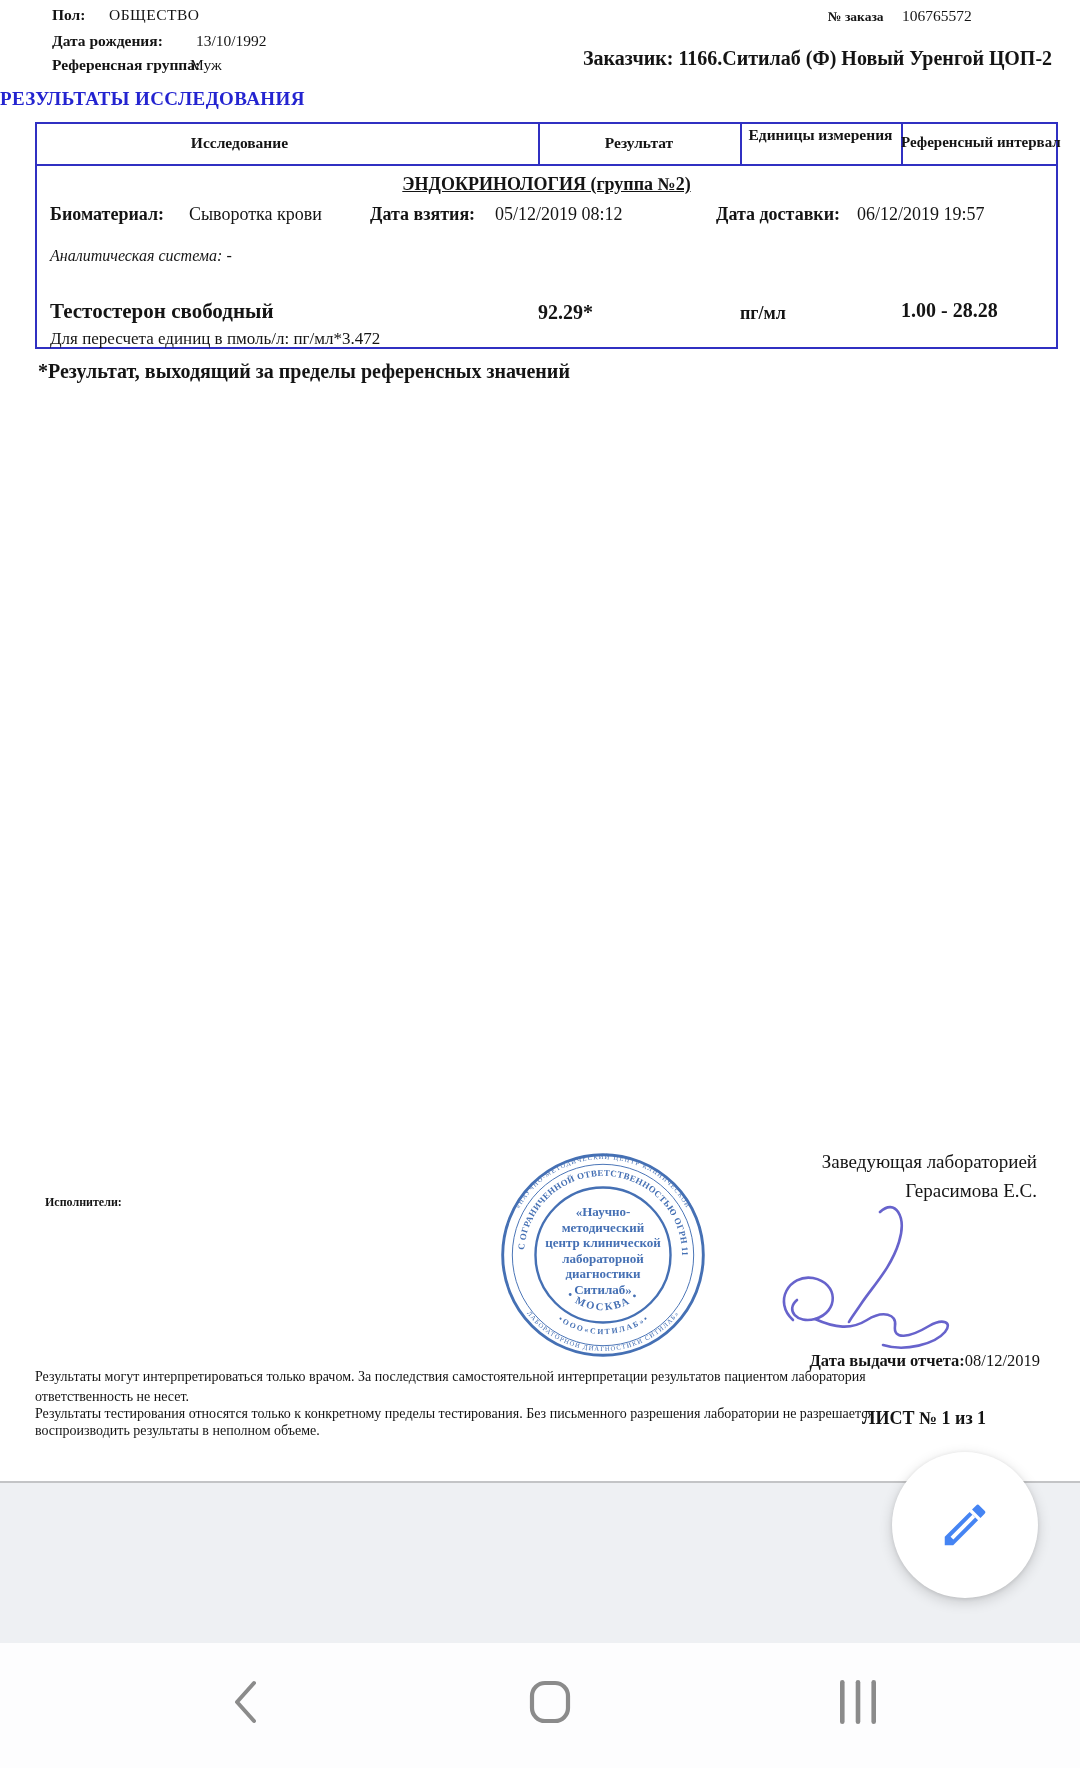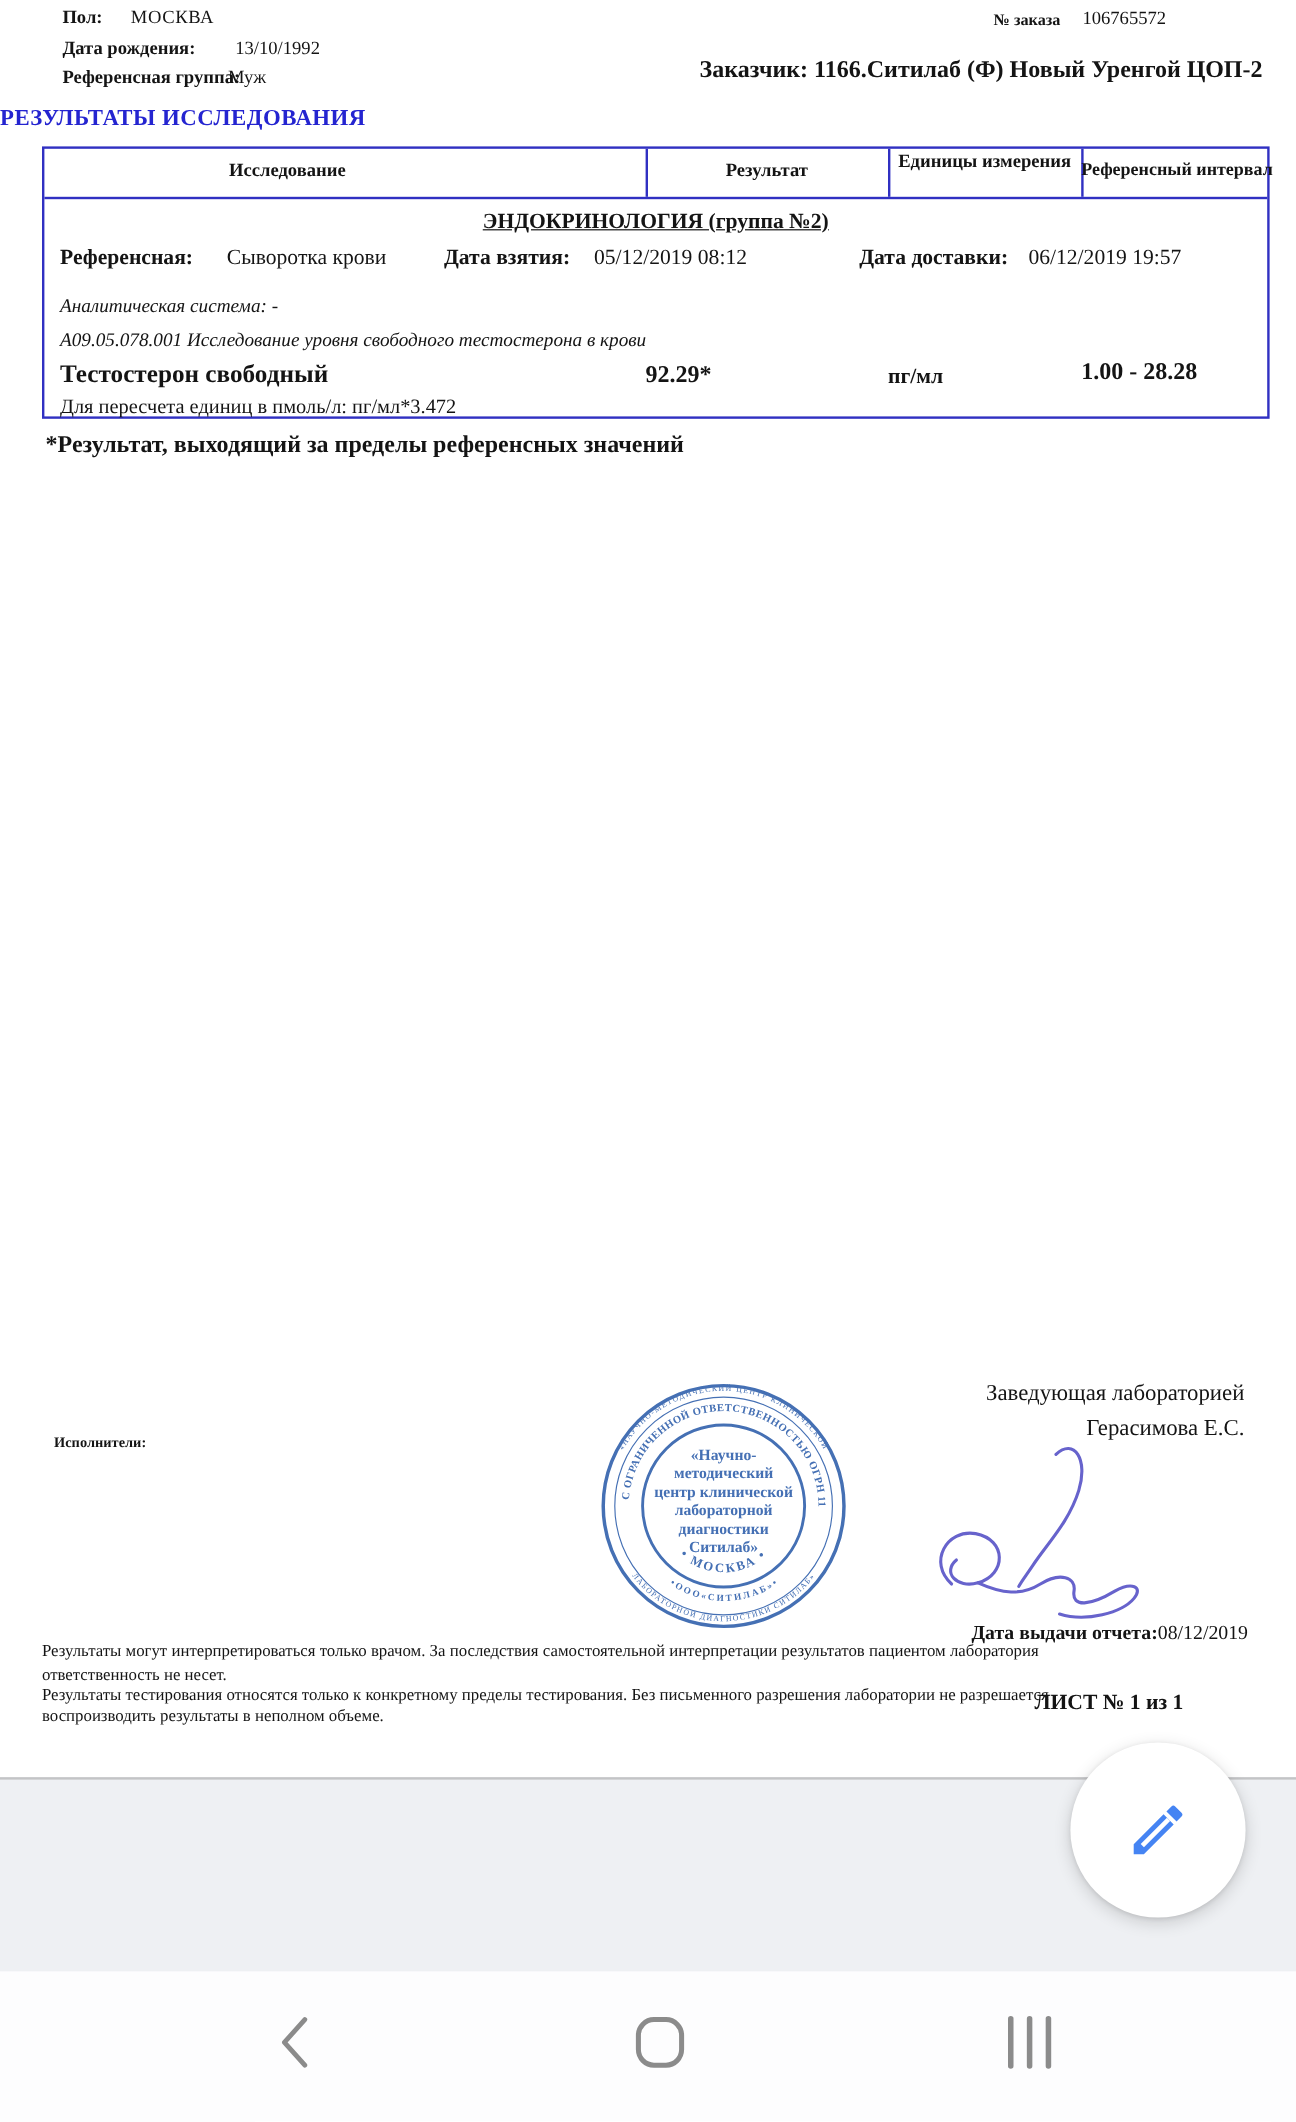--- a/index.html
+++ b/index.html
@@ -37,21 +37,21 @@
           display:flex;align-items:center;justify-content:center;cursor:pointer;}
 </style>
 </head>
 <body>
 
 <div class="page">
 
   <div>
 
     <span class="abs b" style="left:52px;top:6px;font-size:15.5px;">Пол:</span>
-    <span class="abs" style="left:109px;top:6px;font-size:15.5px;letter-spacing:0.5px;">МОСКВА</span>
+    <span class="abs" style="left:109px;top:6px;font-size:15.5px;letter-spacing:0.5px;">ОБЩЕСТВО</span>
 
     <span class="abs b" style="left:52px;top:32px;font-size:15.5px;">Дата рождения:</span>
     <span class="abs" style="left:196px;top:32px;font-size:15.5px;">13/10/1992</span>
 
     <span class="abs b" style="left:52px;top:56px;font-size:15.5px;">Референсная группа:</span>
     <span class="abs" style="left:190px;top:56px;font-size:15.5px;">Муж</span>
 
     <span class="abs b" style="left:828px;top:9px;font-size:13.5px;">№ заказа</span>
     <span class="abs" style="left:902px;top:7px;font-size:15.5px;">106765572</span>
     <span class="abs b" style="left:583px;top:47px;font-size:20px;">Заказчик: 1166.Ситилаб (Ф) Новый Уренгой ЦОП-2</span>
@@ -64,29 +64,28 @@
       <div class="vsep" style="left:864px;"></div>
       <div class="hsep"></div>
 
       <div class="hcell" style="left:0;width:405px;top:10px;">Исследование</div>
       <div class="hcell" style="left:501px;width:202px;top:10px;">Результат</div>
       <div class="hcell" style="left:703px;width:161px;top:2px;">Единицы измерения</div>
       <div class="hcell nowrap" style="left:864px;width:159px;top:10px;font-size:15px;">Референсный интервал</div>
 
       <div class="grouptitle">ЭНДОКРИНОЛОГИЯ (группа №2)</div>
 
-      <span class="abs b biorow" style="left:13px;top:80px;">Референсная:</span>
+      <span class="abs b biorow" style="left:13px;top:80px;">Биоматериал:</span>
       <span class="abs biorow" style="left:152px;top:80px;">Сыворотка крови</span>
       <span class="abs b biorow" style="left:333px;top:80px;">Дата взятия:</span>
       <span class="abs biorow" style="left:458px;top:80px;">05/12/2019 08:12</span>
       <span class="abs b biorow" style="left:679px;top:80px;">Дата доставки:</span>
       <span class="abs biorow" style="left:820px;top:80px;">06/12/2019 19:57</span>
 
       <span class="abs i" style="left:13px;top:123px;font-size:16px;">Аналитическая система: -</span>
-      <span class="abs i" style="left:13px;top:151px;font-size:16px;">A09.05.078.001 Исследование уровня свободного тестостерона в крови</span>
 
       <span class="abs b" style="left:13px;top:175px;font-size:21px;">Тестостерон свободный</span>
       <div class="abs b center" style="left:501px;width:202px;top:177px;font-size:20px;">92.29*</div>
       <div class="abs b center" style="left:703px;width:161px;top:179px;font-size:18px;">пг/мл</div>
       <div class="abs b center" style="left:864px;width:157px;top:175px;font-size:20px;">1.00 - 28.28</div>
 
       <span class="abs smallnote" style="left:13px;top:205px;">Для пересчета единиц в пмоль/л: пг/мл*3.472</span>
     </div>
 
     <span class="abs b" style="left:38px;top:360px;font-size:20px;">*Результат, выходящий за пределы референсных значений</span>

